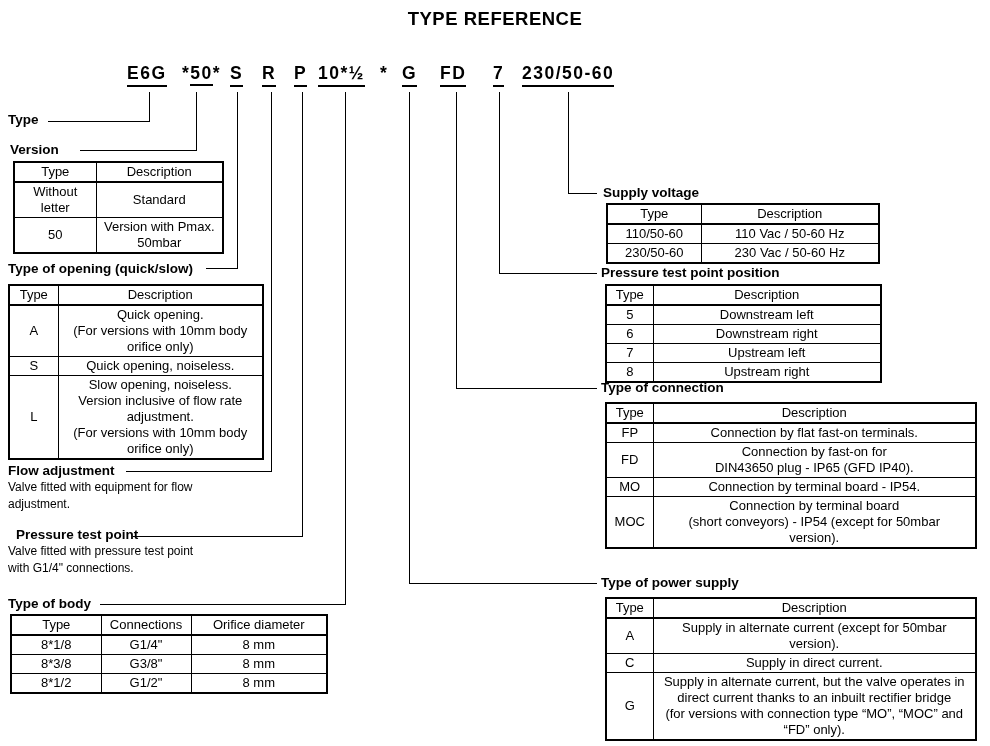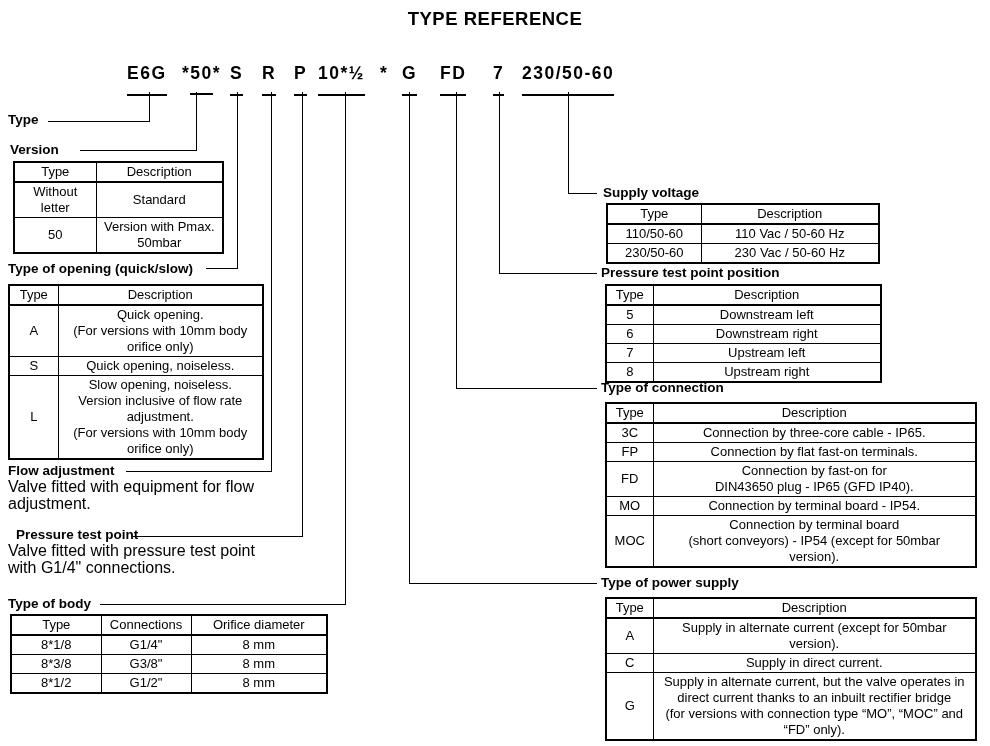--- a/index.html
+++ b/index.html
@@ -8,26 +8,26 @@
     font-family:"Liberation Sans",sans-serif;color:#000;overflow:hidden;
   }
   .title{
     position:absolute;left:0;top:8px;width:990px;text-align:center;
     font-size:18.5px;font-weight:bold;letter-spacing:.5px;
   }
   .code-seg{
     position:absolute;top:63px;font-size:17.5px;font-weight:bold;
     letter-spacing:1.5px;white-space:nowrap;
   }
-  .u{border-bottom:2.5px solid #000;padding-bottom:10px;}
+  .u{border-bottom:2.5px solid #000;padding-bottom:1px;}
   .vline,.hline{position:absolute;background:#000;}
   .vline{width:1.5px;}
   .hline{height:1.5px;}
   .lbl{position:absolute;font-size:13.5px;font-weight:bold;white-space:nowrap;}
-  .desc{position:absolute;font-size:16px;line-height:16.5px;white-space:pre-line;}
+  .desc{position:absolute;font-size:12px;line-height:16.5px;white-space:pre-line;}
   .tblwrap{position:absolute;}
   .tblwrap table{border-collapse:collapse;table-layout:fixed;border:2px solid #000;}
   .tblwrap th,.tblwrap td{
     border:1.5px solid #000;font-size:13px;line-height:16px;text-align:center;
     vertical-align:middle;padding:1px 3px;font-weight:normal;white-space:pre-line;
     overflow:hidden;
   }
   .tblwrap th{height:16px;border-bottom:2px solid #000;}
 </style>
 </head>
@@ -246,24 +246,20 @@
           <col style="width: 323px;">
         </colgroup>
         <thead>
           <tr>
             <th>Type</th>
             <th>Description</th>
           </tr>
         </thead>
         <tbody>
           <tr>
-            <td>3C</td>
-            <td>Connection by three-core cable - IP65.</td>
-          </tr>
-          <tr>
             <td>FP</td>
             <td>Connection by flat fast-on terminals.</td>
           </tr>
           <tr>
             <td>FD</td>
             <td>Connection by fast-on for
 DIN43650 plug - IP65 (GFD IP40).</td>
           </tr>
           <tr>
             <td>MO</td>

